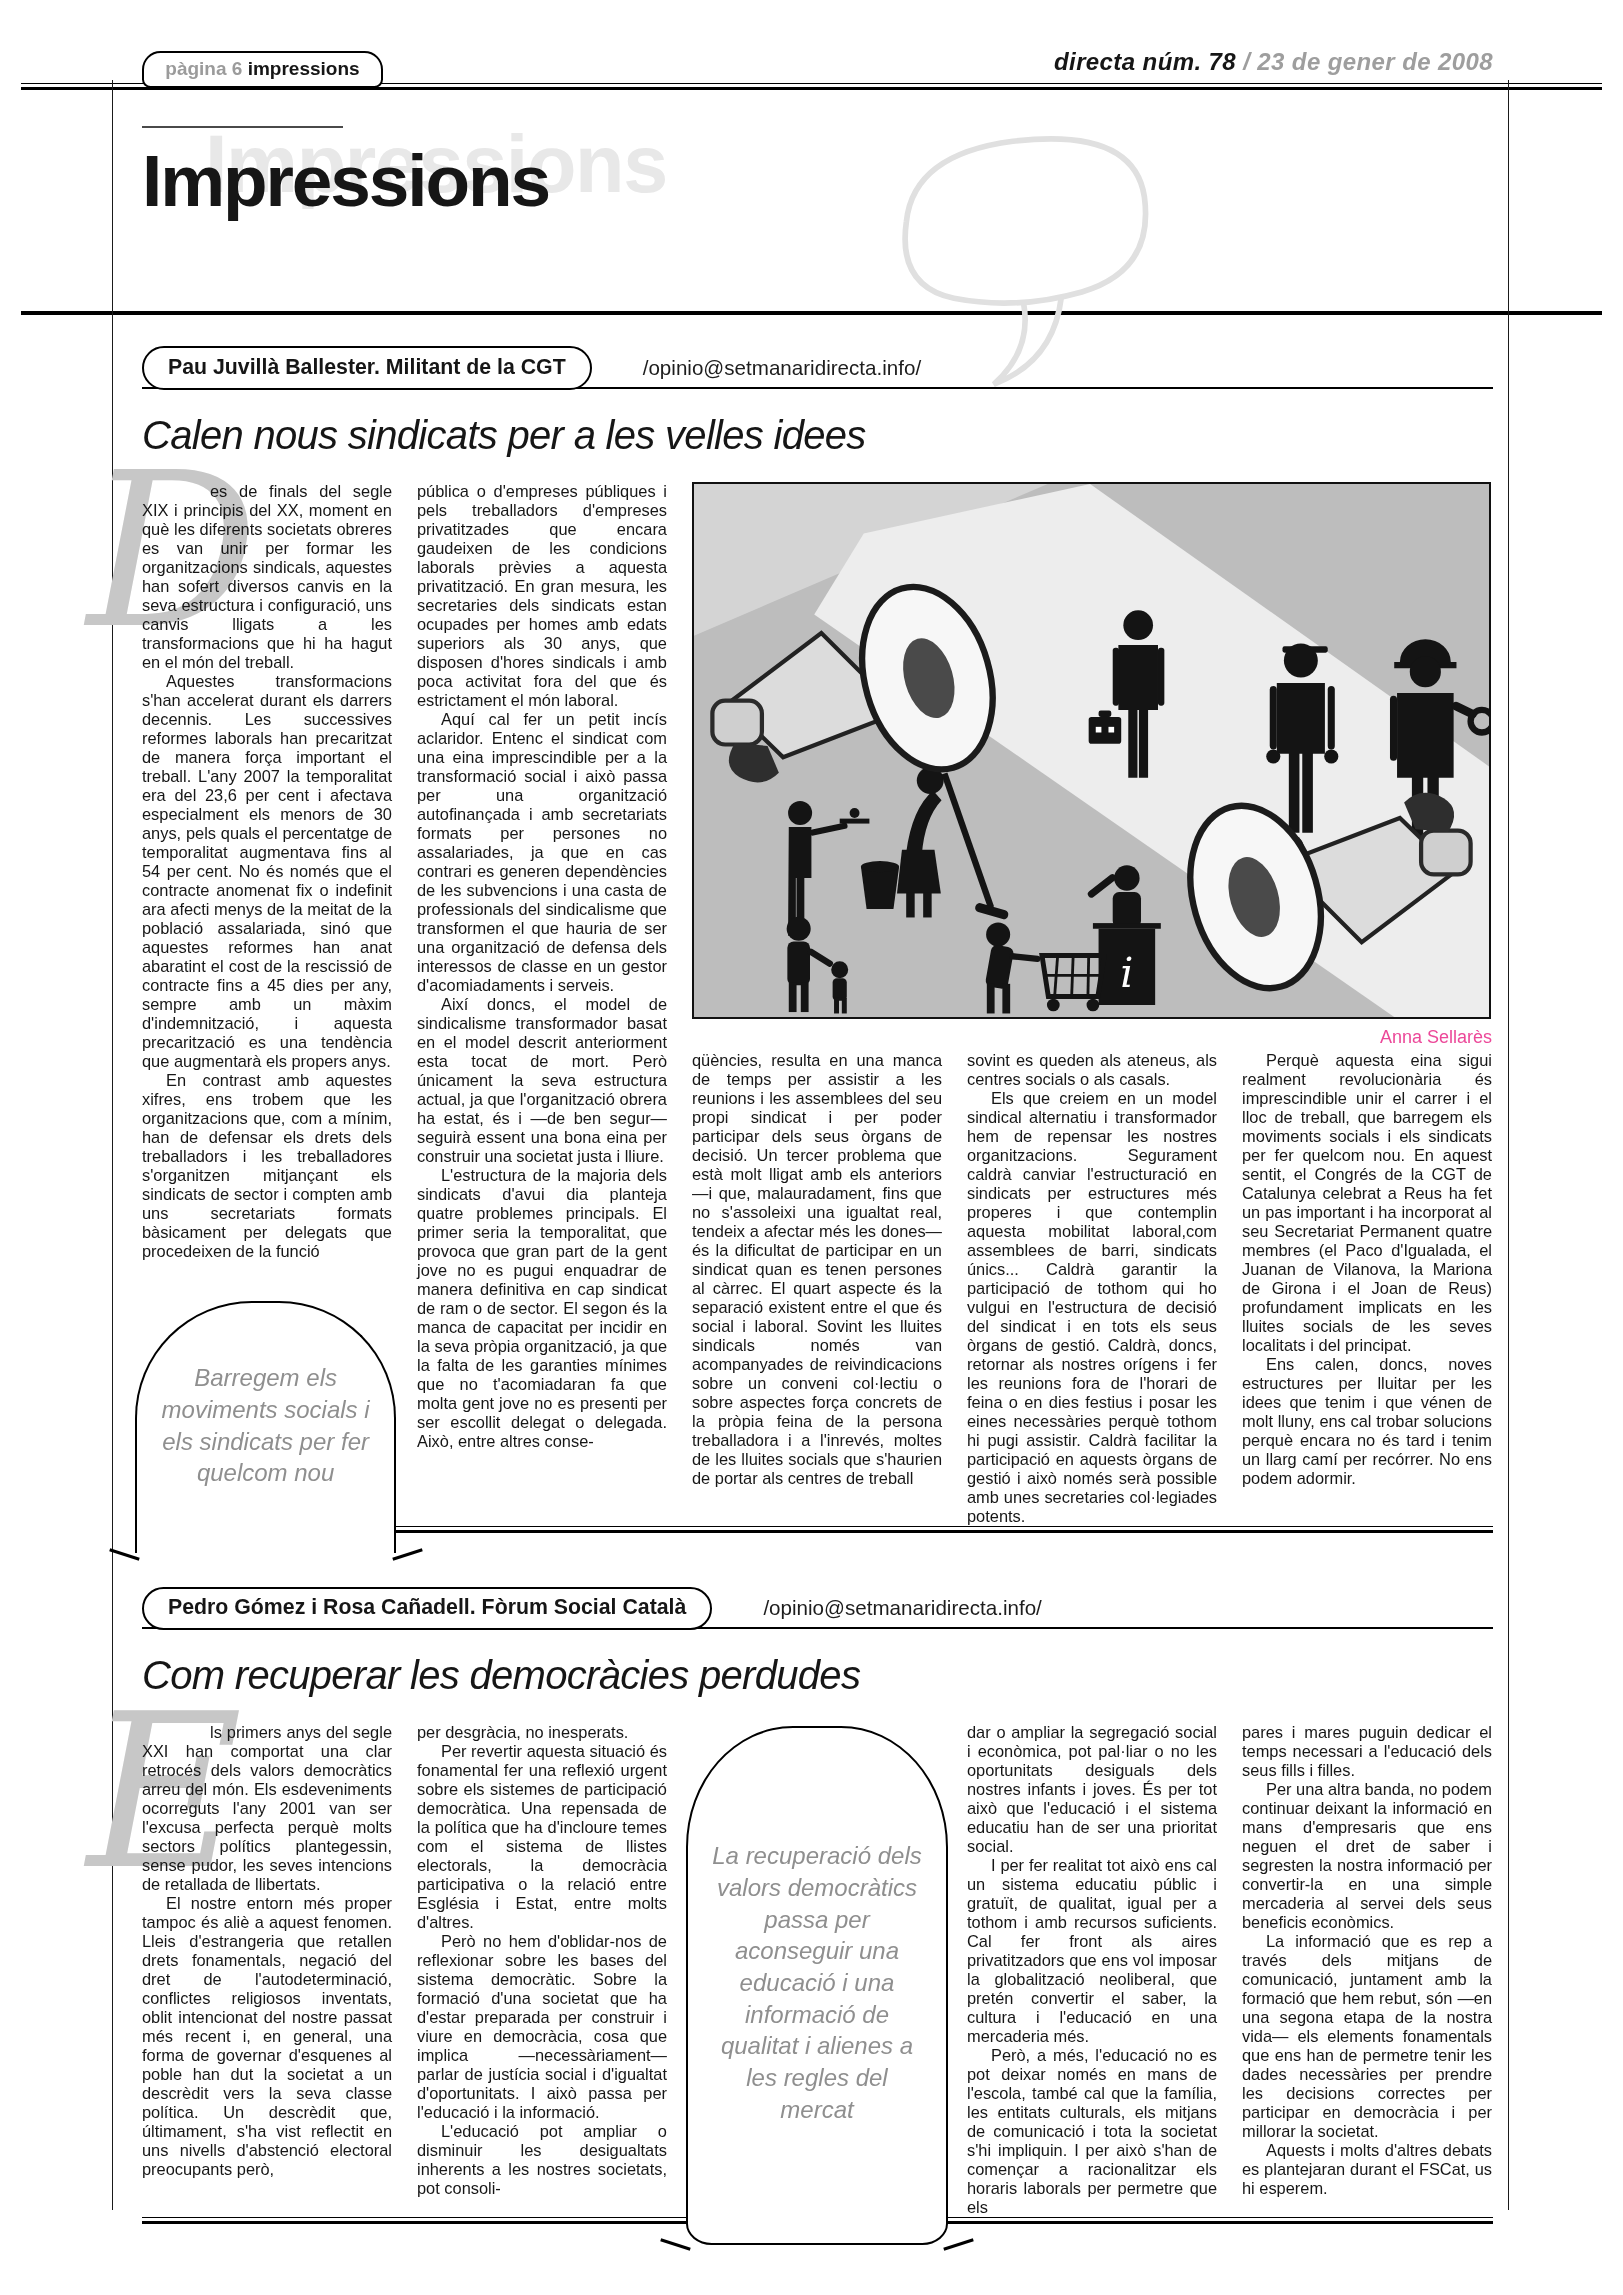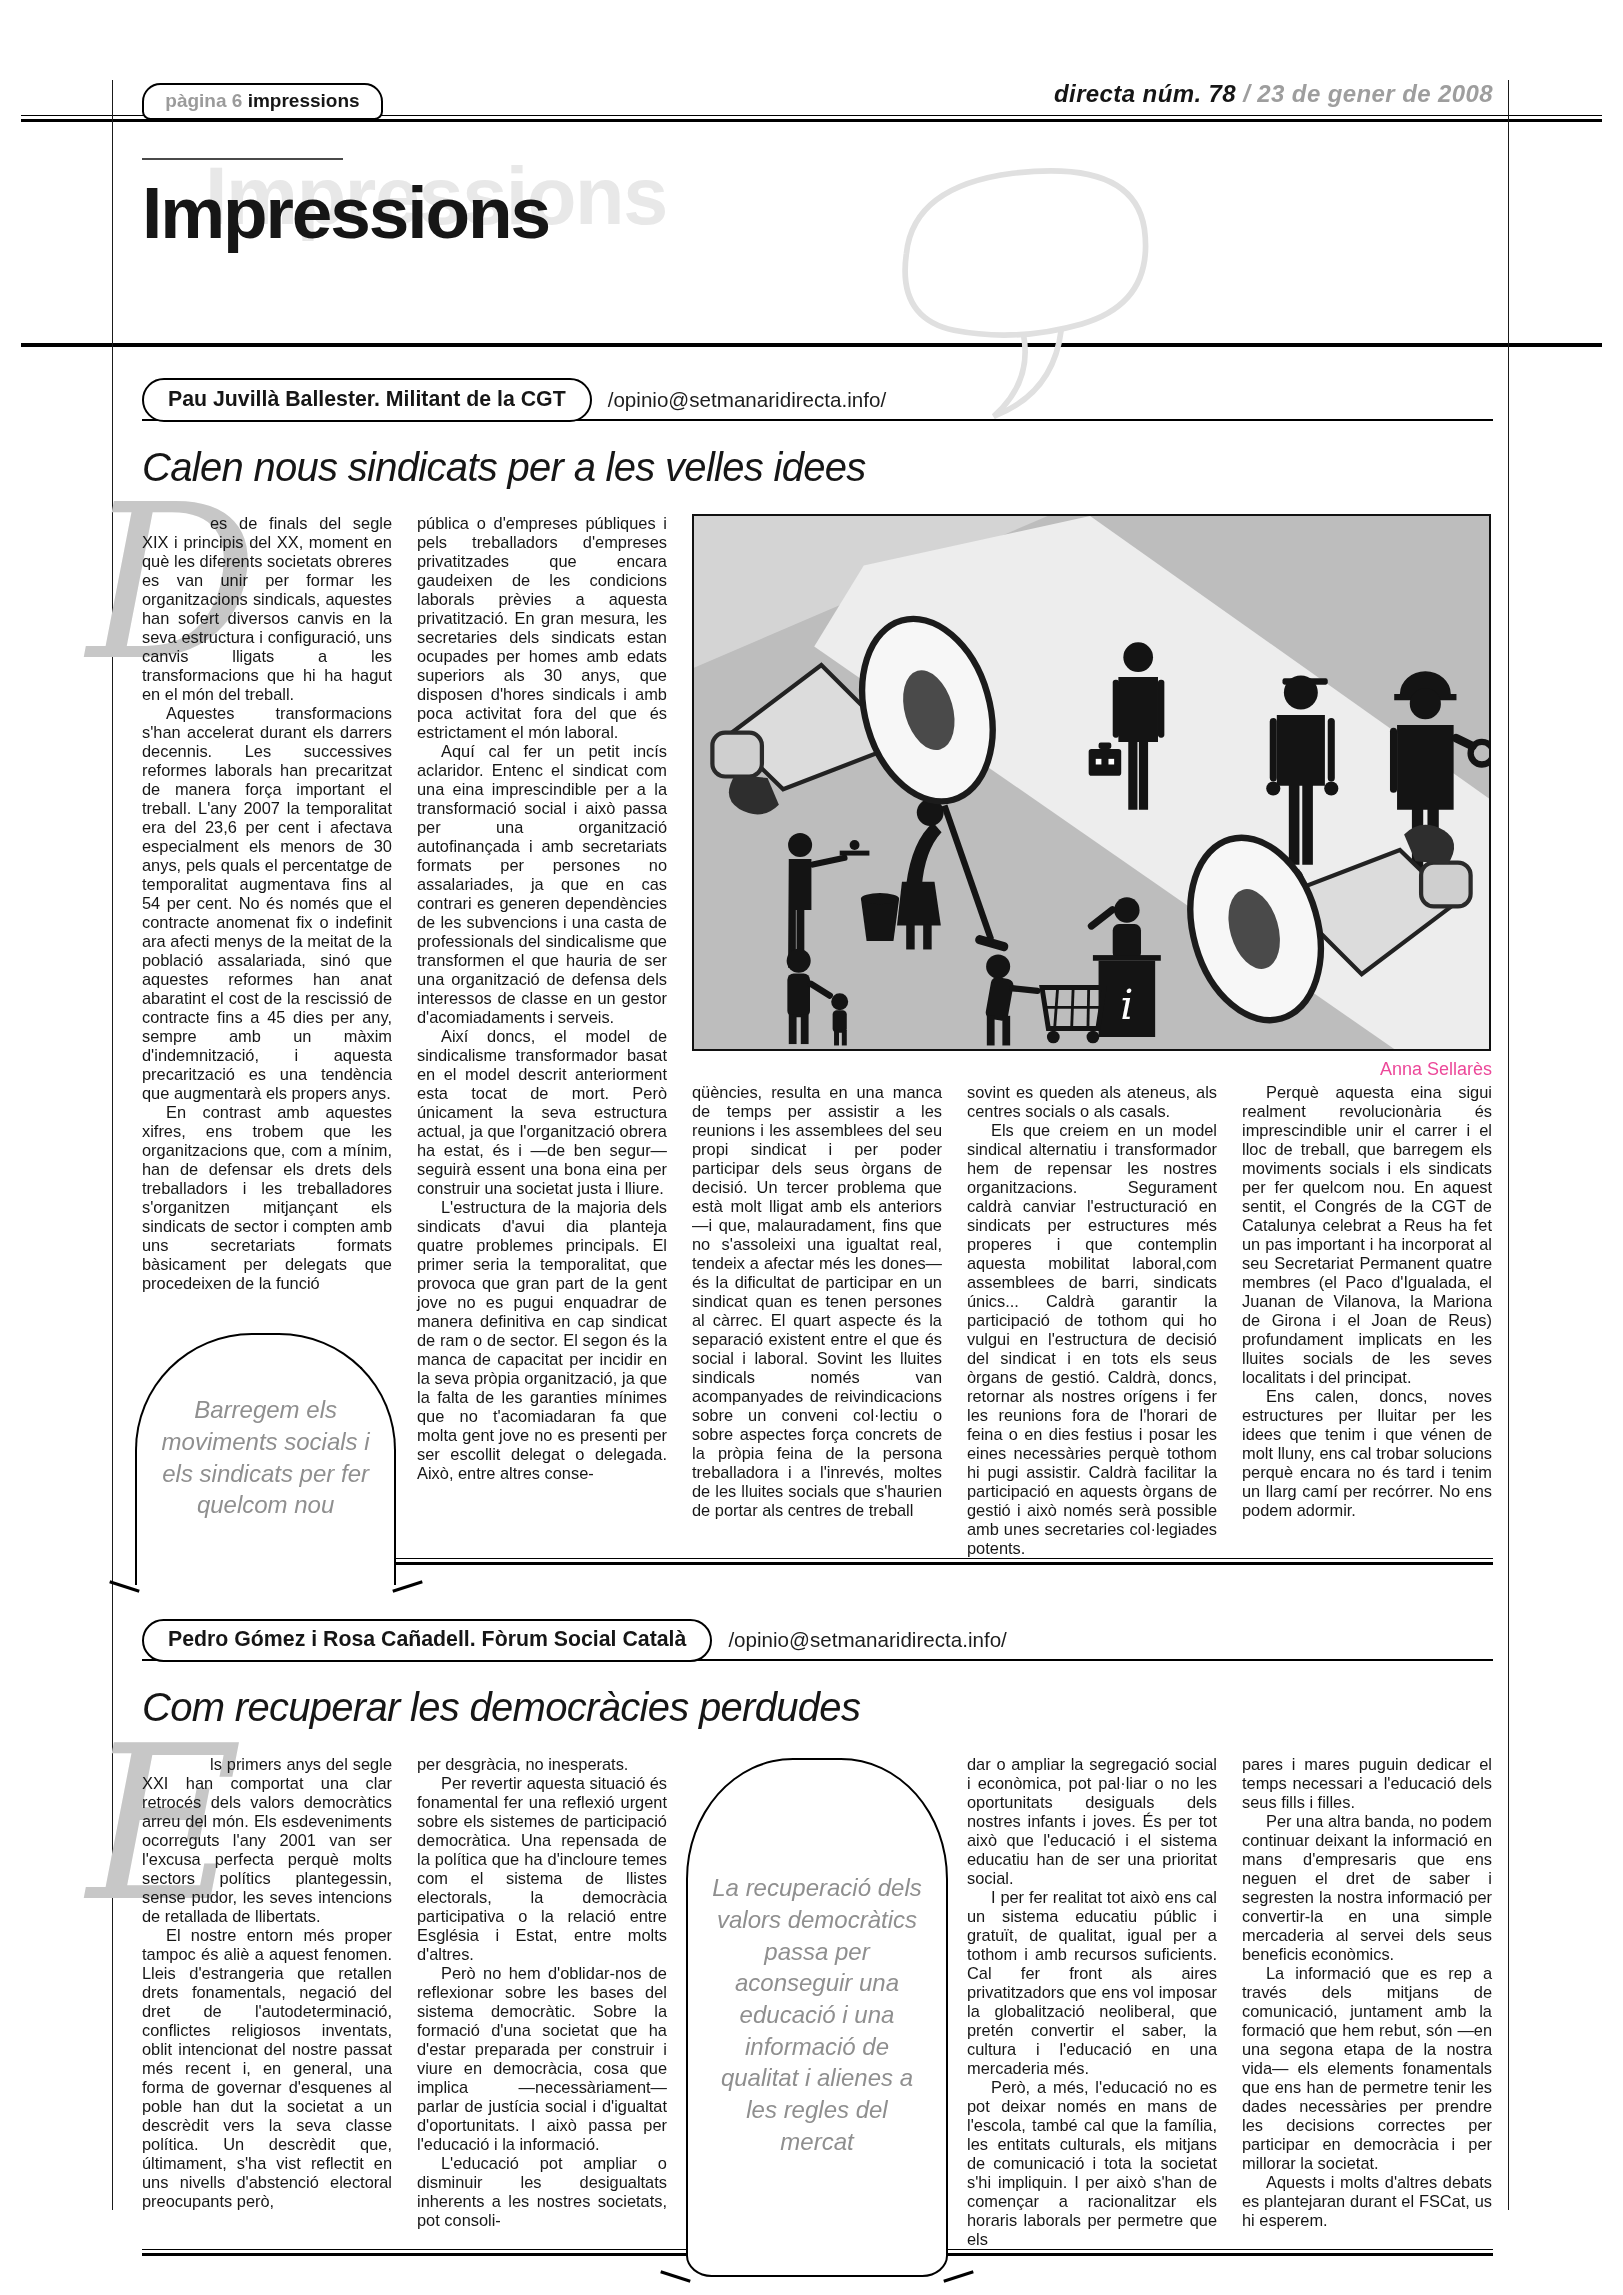--- a/index.html
+++ b/index.html
@@ -2,40 +2,40 @@
 <html lang="ca" style="font-size:11.4px"><head>
 <meta charset="utf-8">
 <style>
   html,body{margin:0;padding:0;background:#fff;}
   body{width:1623px;min-height:2295px;position:relative;font-family:"Liberation Sans",sans-serif;color:#161616;}
   .side-line{position:absolute;top:80px;width:1.4px;height:2130px;background:#1a1a1a;}
   .side-line.left{left:112px;}
   .side-line.right{left:1508px;}
 
   
-  .page-header{margin:80px 130px 0 142px;display:flex;justify-content:space-between;align-items:flex-end;position:relative;z-index:2;}
+  .page-header{margin:48px 130px 0 142px;display:flex;justify-content:space-between;align-items:flex-end;position:relative;z-index:2;}
   .page-tab{border:2.1px solid #000;border-radius:18.5px 18.5px 8.5px 8.5px;background:#fff;padding:5px 21.3px 6.4px;font-size:19px;font-weight:bold;margin-bottom:-5px;}
   .page-tab .gray{color:#9b9b9b;}
   .brand-line{font-size:24px;font-weight:bold;font-style:italic;padding-bottom:7.1px;letter-spacing:0.4px;}
   .brand-line .date{color:#9e9e9e;}
   .rule-double{margin:0 21.3px;height:2.8px;border-top:1.4px solid #000;border-bottom:3.6px solid #000;}
   .rule-heavy{margin:0 21.3px;height:4.3px;background:#000;}
 
   
   .masthead{margin:0 130px 0 142px;position:relative;padding-top:36px;height:185px;}
   .masthead-minirule{width:201px;height:2.1px;background:#4a4a4a;margin-bottom:15.6px;}
   .masthead-ghost{position:absolute;left:63px;top:28.4px;font-size:81px;font-weight:bold;color:#e8e8e8;letter-spacing:-1.4px;z-index:0;white-space:nowrap;}
   .masthead-title{position:relative;z-index:1;font-size:73px;font-weight:bold;letter-spacing:-2.1px;line-height:1;}
   .masthead-bubble{position:absolute;left:704px;top:7.1px;z-index:0;}
 
   
   .article{margin:0 130px 0 142px;position:relative;}
   .pill-row{display:flex;align-items:flex-end;border-bottom:2.1px solid #000;position:relative;}
   .author-pill{border:2.5px solid #000;border-radius:710px;background:#fff;padding:6.4px 24px 7.8px;font-size:21.3px;font-weight:bold;position:relative;top:2.8px;z-index:2;}
-  .opinio{margin-left:16px;font-size:20.6px;padding-bottom:7.1px;color:#1d1d1d;}
+  .opinio{margin-left:51px;font-size:20.6px;padding-bottom:7.1px;color:#1d1d1d;}
   .headline{font-style:italic;font-size:40px;letter-spacing:-0.7px;margin:24px 0 0;line-height:1.1;font-weight:normal;}
 
   .body-grid{margin-top:25.6px;display:grid;grid-template-columns:repeat(5,250px);column-gap:25px;position:relative;}
   .a1-grid{grid-template-rows:569px auto;}
   .cell{position:relative;overflow:visible;}
   .bodycol{font-size:16.4px;line-height:19px;}
   .bodycol p{margin:0;text-indent:24px;text-align:justify;position:relative;z-index:1;}
   .bodycol p.cont{text-indent:0;}
   .bodycol.drop > .coltext > p:first-child{text-indent:68px;}
   .dropcap{position:absolute;left:-55px;top:-37px;font-family:"DejaVu Serif",serif;font-style:italic;font-size:213px;line-height:1;color:#c7c7c7;z-index:0;user-select:none;}

